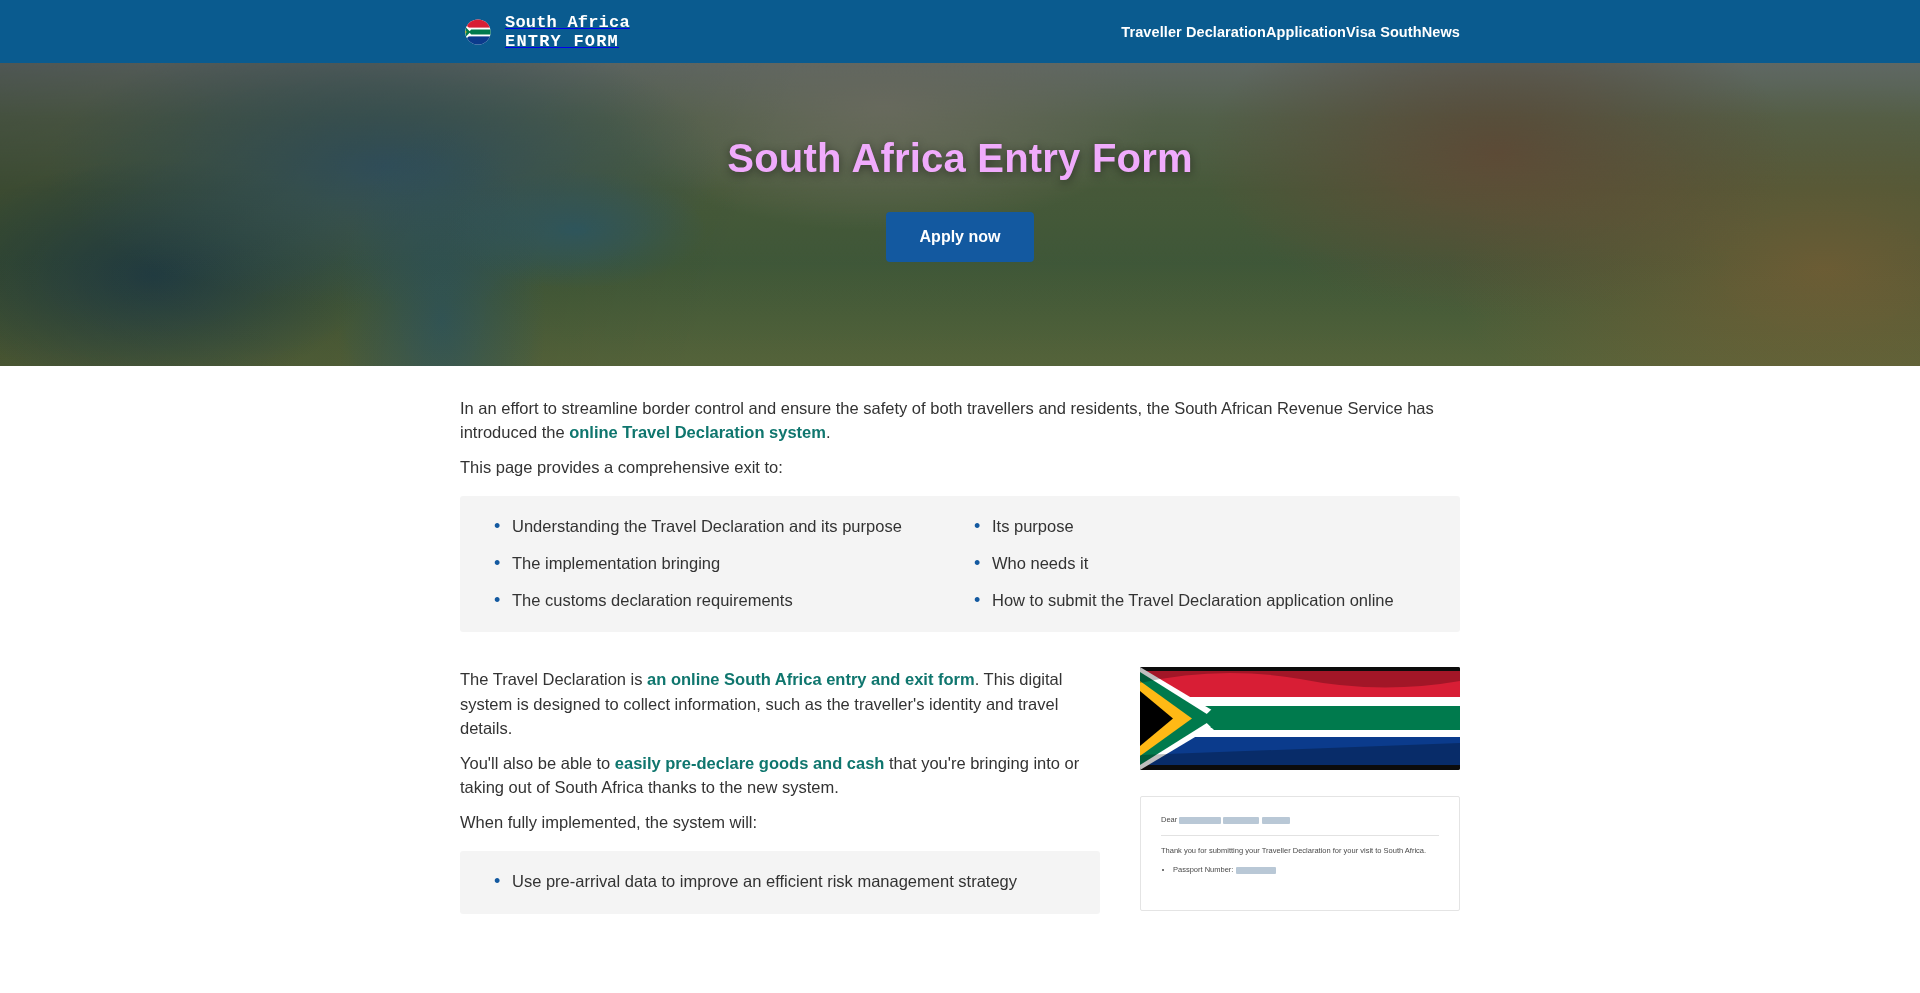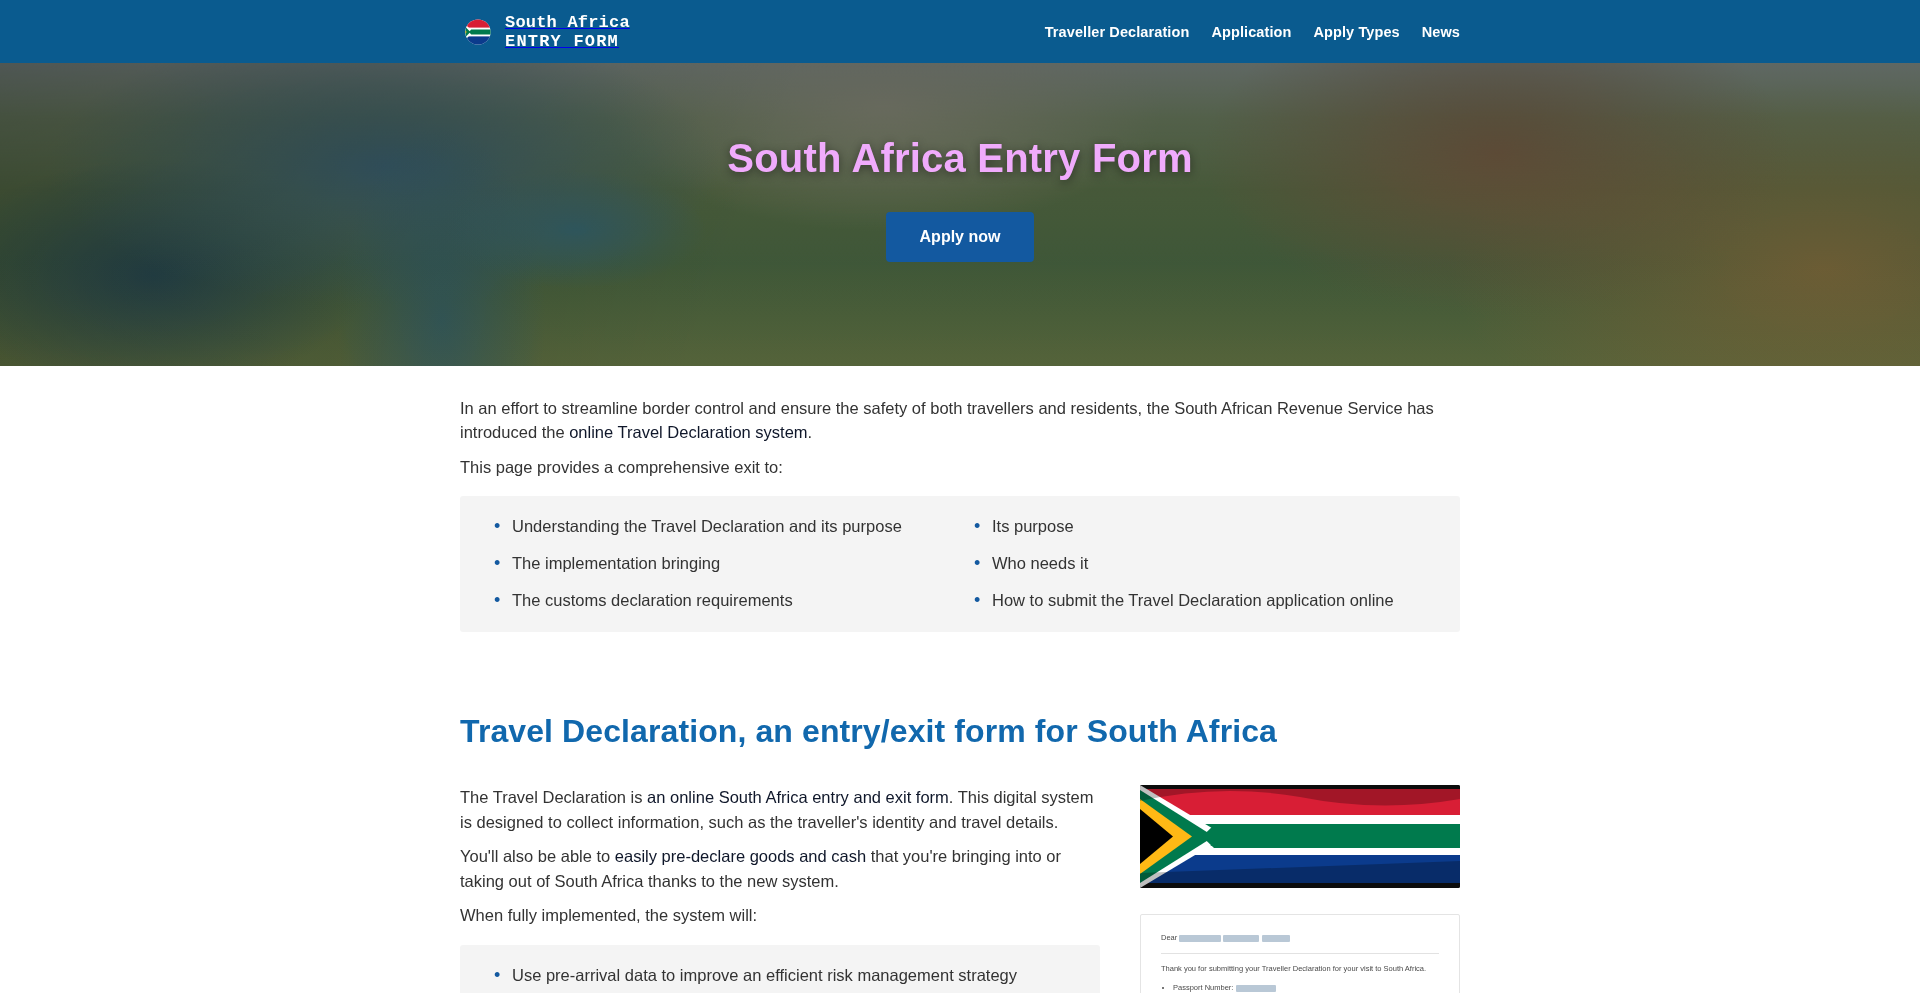--- a/index.html
+++ b/index.html
@@ -55,21 +55,20 @@
   .logo-line2 {
     font-size: 17px;
     font-weight: bold;
     letter-spacing: 1.2px;
     display: block;
     margin-top: 2px;
   }
   .nav-links {
     display: flex;
     align-items: center;
-    gap: 22px;
     text-align: center;
   }
   .nav-links a {
     color: #ffffff;
     text-decoration: none;
     font-size: 14.5px;
     font-weight: bold;
     letter-spacing: .1px;
   }
 
@@ -143,21 +142,21 @@
   }
   .intro {
     padding-top: 30px;
   }
   p.body {
     font-size: 16.5px;
     line-height: 1.48;
     margin: 0 0 10px 0;
     color: #333333;
   }
-  p.body b { font-weight: normal; color: #0f172a; }
+  p.body b { font-weight: bold; color: #0f766e; }
 
   .callout {
     background: #f4f4f4;
     border-radius: 3px;
     margin-top: 17px;
     padding: 18px 26px 20px 26px;
     display: flex;
     gap: 12px;
   }
   .callout ul {
@@ -296,21 +295,21 @@
         </svg>
       </span>
       <span class="logo-text">
         <span class="logo-line1">South Africa</span>
         <span class="logo-line2">ENTRY FORM</span>
       </span>
     </a>
     <nav class="nav-links">
       <a href="#">Traveller Declaration</a>
       <a href="#">Application</a>
-      <a href="#">Apply Types</a>
+      <a href="#">Visa South</a>
       <a href="#">News</a>
     </nav>
   </div>
 </div>
 
 <div class="hero">
   <div class="hero-bg"></div>
   <div class="hero-overlay"></div>
   <div class="hero-content">
     <h1 class="hero-title">South Africa Entry Form</h1>
@@ -328,21 +327,20 @@
       <li>The implementation bringing</li>
       <li>The customs declaration requirements</li>
     </ul>
     <ul>
       <li>Its purpose</li>
       <li>Who needs it</li>
       <li>How to submit the Travel Declaration application online</li>
     </ul>
   </div>
 
-  <h2 class="section-title">Travel Declaration, an entry/exit form for South Africa</h2>
 
   <div class="two-col">
     <div class="col-text">
       <p class="body"><span>The Travel Declaration is </span><b>an online South Africa entry and exit form</b><span>. This digital system is designed to collect information, such as the traveller's identity and travel details.</span></p>
       <p class="body"><span>You'll also be able to </span><b>easily pre-declare goods and cash</b><span> that you're bringing into or taking out of South Africa thanks to the new system.</span></p>
       <p class="body">When fully implemented, the system will:</p>
 
       <div class="list-box">
         <ul>
           <li>Use pre-arrival data to improve an efficient risk management strategy</li>

